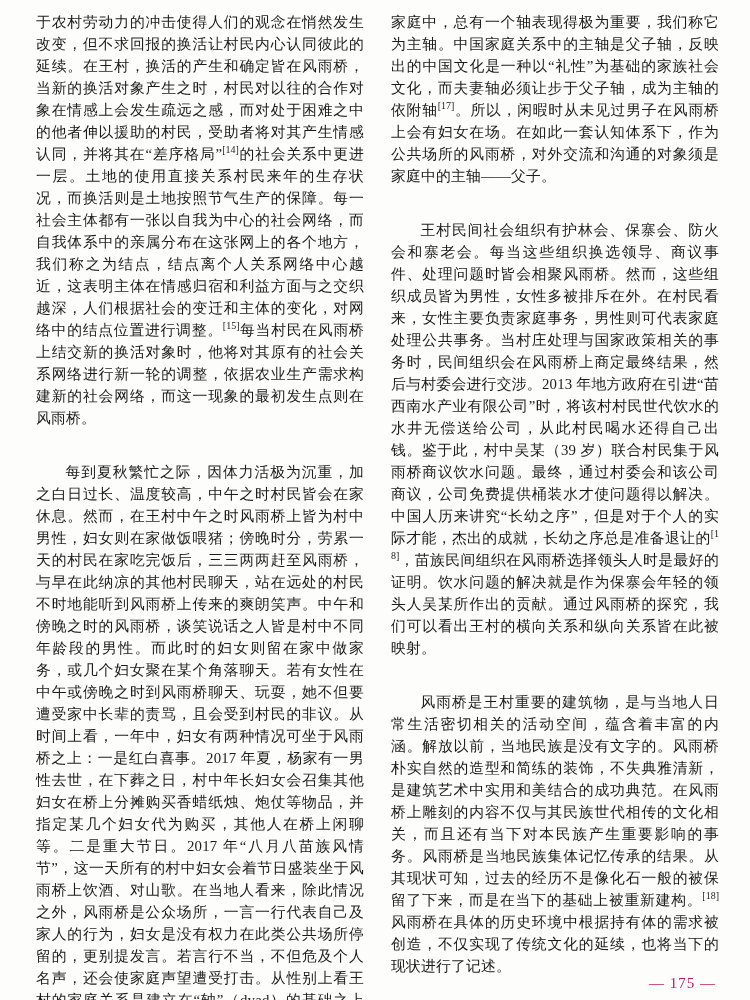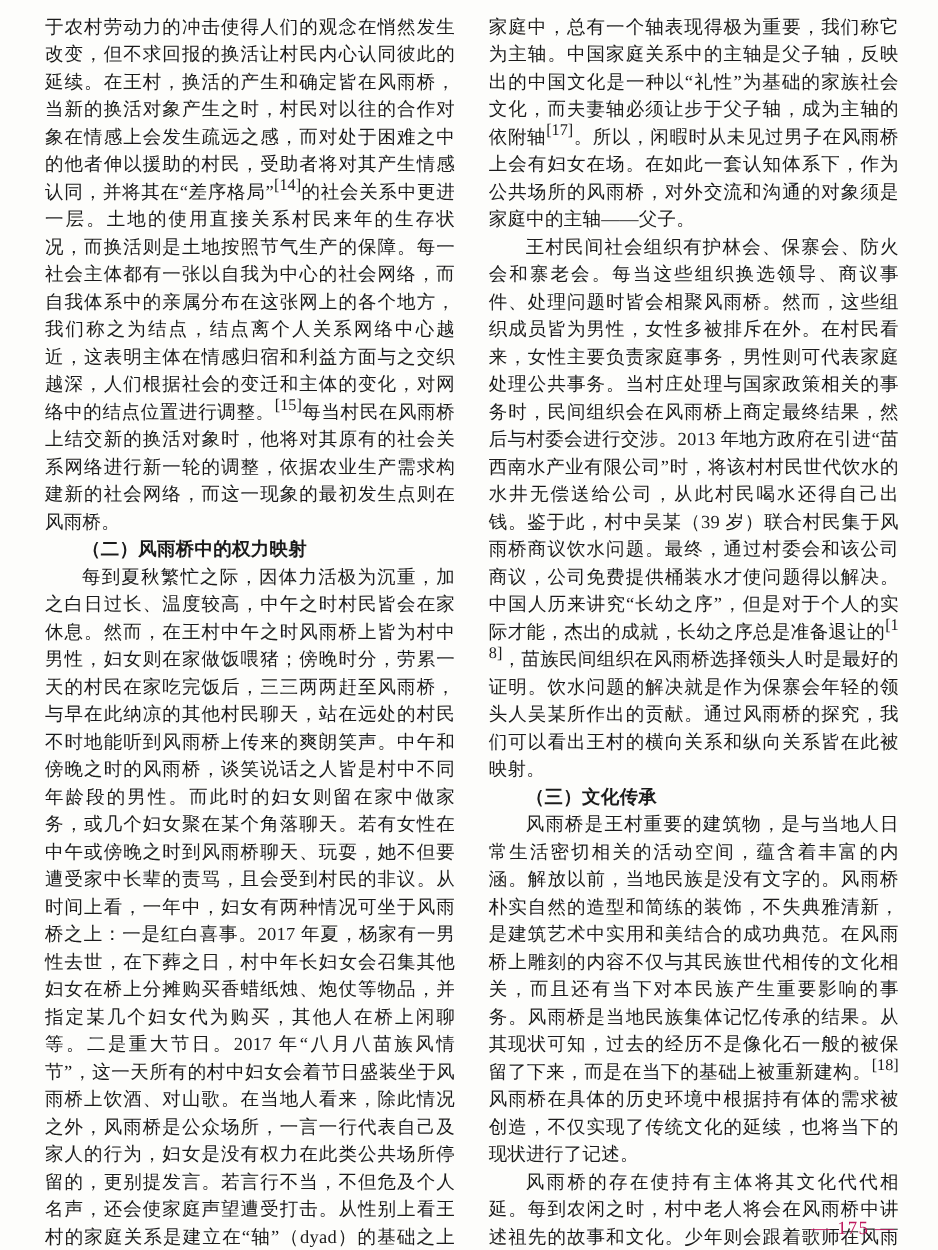--- a/index.html
+++ b/index.html
@@ -30,47 +30,45 @@
   }
   p.block {
     margin: 0;
     font-size: 14.8px;
     line-height: 22px;
     text-align: justify;
     word-break: break-all;
     letter-spacing: 0.2px;
   }
   p.continuation { text-indent: 0; }
-  p.paragraph    { text-indent: 2em; }
+  p.paragraph    { text-indent: 2em; margin-top: 32px; }
   p.heading      { text-indent: 2em; font-weight: bold; }
   sup.cite {
-    font-size: 13px;
+    font-size: 10px;
     line-height: 0;
     vertical-align: super;
     letter-spacing: 0;
   }
   .page-number {
     position: absolute;
     right: 34px;
     bottom: 8px;
     font-size: 15px;
     color: #be185d;
     letter-spacing: 1px;
   }
 </style>
 </head>
 <body>
 
 <div class="page">
   <div class="column">
       <p class="block continuation">于农村劳动力的冲击使得人们的观念在悄然发生改变，但不求回报的换活让村民内心认同彼此的延续。在王村，换活的产生和确定皆在风雨桥，当新的换活对象产生之时，村民对以往的合作对象在情感上会发生疏远之感，而对处于困难之中的他者伸以援助的村民，受助者将对其产生情感认同，并将其在“差序格局”<sup class="cite">[14]</sup>的社会关系中更进一层。土地的使用直接关系村民来年的生存状况，而换活则是土地按照节气生产的保障。每一社会主体都有一张以自我为中心的社会网络，而自我体系中的亲属分布在这张网上的各个地方，我们称之为结点，结点离个人关系网络中心越近，这表明主体在情感归宿和利益方面与之交织越深，人们根据社会的变迁和主体的变化，对网络中的结点位置进行调整。<sup class="cite">[15]</sup>每当村民在风雨桥上结交新的换活对象时，他将对其原有的社会关系网络进行新一轮的调整，依据农业生产需求构建新的社会网络，而这一现象的最初发生点则在风雨桥。</p>
-      <p class="block heading">（二）风雨桥中的权力映射</p>
       <p class="block paragraph">每到夏秋繁忙之际，因体力活极为沉重，加之白日过长、温度较高，中午之时村民皆会在家休息。然而，在王村中午之时风雨桥上皆为村中男性，妇女则在家做饭喂猪；傍晚时分，劳累一天的村民在家吃完饭后，三三两两赶至风雨桥，与早在此纳凉的其他村民聊天，站在远处的村民不时地能听到风雨桥上传来的爽朗笑声。中午和傍晚之时的风雨桥，谈笑说话之人皆是村中不同年龄段的男性。而此时的妇女则留在家中做家务，或几个妇女聚在某个角落聊天。若有女性在中午或傍晚之时到风雨桥聊天、玩耍，她不但要遭受家中长辈的责骂，且会受到村民的非议。从时间上看，一年中，妇女有两种情况可坐于风雨桥之上：一是红白喜事。2017 年夏，杨家有一男性去世，在下葬之日，村中年长妇女会召集其他妇女在桥上分摊购买香蜡纸烛、炮仗等物品，并指定某几个妇女代为购买，其他人在桥上闲聊等。二是重大节日。2017 年“八月八苗族风情节”，这一天所有的村中妇女会着节日盛装坐于风雨桥上饮酒、对山歌。在当地人看来，除此情况之外，风雨桥是公众场所，一言一行代表自己及家人的行为，妇女是没有权力在此类公共场所停留的，更别提发言。若言行不当，不但危及个人名声，还会使家庭声望遭受打击。从性别上看王村的家庭关系是建立在“轴”（dyad）的基础之上的。所谓“轴”，就是指父子、夫妻或者母子等两个人的关系。在一个以婚姻为基础而建构的</p>
     </div>
   <div class="column">
       <p class="block continuation">家庭中，总有一个轴表现得极为重要，我们称它为主轴。中国家庭关系中的主轴是父子轴，反映出的中国文化是一种以“礼性”为基础的家族社会文化，而夫妻轴必须让步于父子轴，成为主轴的依附轴<sup class="cite">[17]</sup>。所以，闲暇时从未见过男子在风雨桥上会有妇女在场。在如此一套认知体系下，作为公共场所的风雨桥，对外交流和沟通的对象须是家庭中的主轴——父子。</p>
       <p class="block paragraph">王村民间社会组织有护林会、保寨会、防火会和寨老会。每当这些组织换选领导、商议事件、处理问题时皆会相聚风雨桥。然而，这些组织成员皆为男性，女性多被排斥在外。在村民看来，女性主要负责家庭事务，男性则可代表家庭处理公共事务。当村庄处理与国家政策相关的事务时，民间组织会在风雨桥上商定最终结果，然后与村委会进行交涉。2013 年地方政府在引进“苗西南水产业有限公司”时，将该村村民世代饮水的水井无偿送给公司，从此村民喝水还得自己出钱。鉴于此，村中吴某（39 岁）联合村民集于风雨桥商议饮水问题。最终，通过村委会和该公司商议，公司免费提供桶装水才使问题得以解决。中国人历来讲究“长幼之序”，但是对于个人的实际才能，杰出的成就，长幼之序总是准备退让的<sup class="cite">[18]</sup>，苗族民间组织在风雨桥选择领头人时是最好的证明。饮水问题的解决就是作为保寨会年轻的领头人吴某所作出的贡献。通过风雨桥的探究，我们可以看出王村的横向关系和纵向关系皆在此被映射。</p>
-      <p class="block heading">（三）文化传承</p>
       <p class="block paragraph">风雨桥是王村重要的建筑物，是与当地人日常生活密切相关的活动空间，蕴含着丰富的内涵。解放以前，当地民族是没有文字的。风雨桥朴实自然的造型和简练的装饰，不失典雅清新，是建筑艺术中实用和美结合的成功典范。在风雨桥上雕刻的内容不仅与其民族世代相传的文化相关，而且还有当下对本民族产生重要影响的事务。风雨桥是当地民族集体记忆传承的结果。从其现状可知，过去的经历不是像化石一般的被保留了下来，而是在当下的基础上被重新建构。<sup class="cite">[18]</sup>风雨桥在具体的历史环境中根据持有体的需求被创造，不仅实现了传统文化的延续，也将当下的现状进行了记述。</p>
       <p class="block paragraph">风雨桥的存在使持有主体将其文化代代相延。每到农闲之时，村中老人将会在风雨桥中讲述祖先的故事和文化。少年则会跟着歌师在风雨桥中学唱歌，后者讲解每首歌中的历史文化。如布依族歌师</p>
     </div>
   <div class="page-number">— 175 —</div>
 </div>
 
 </body></html>

